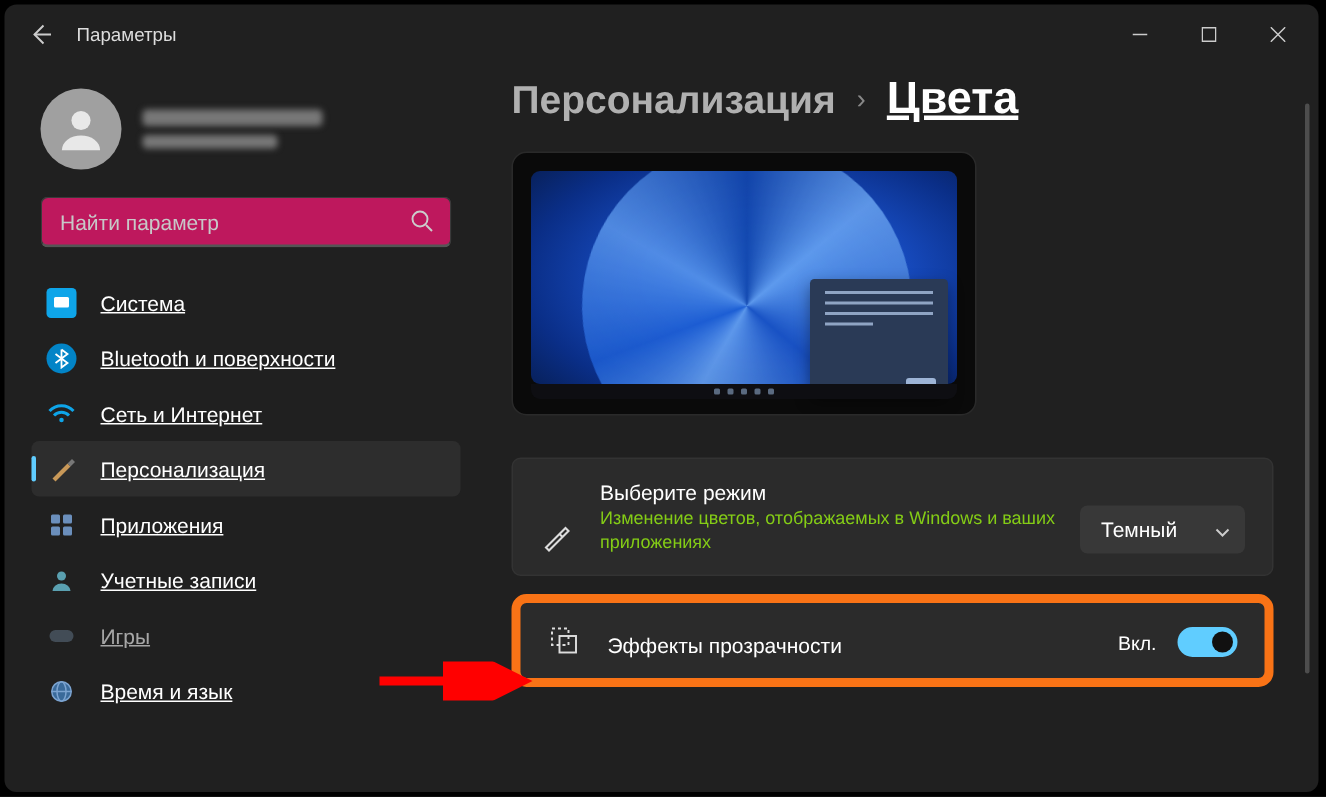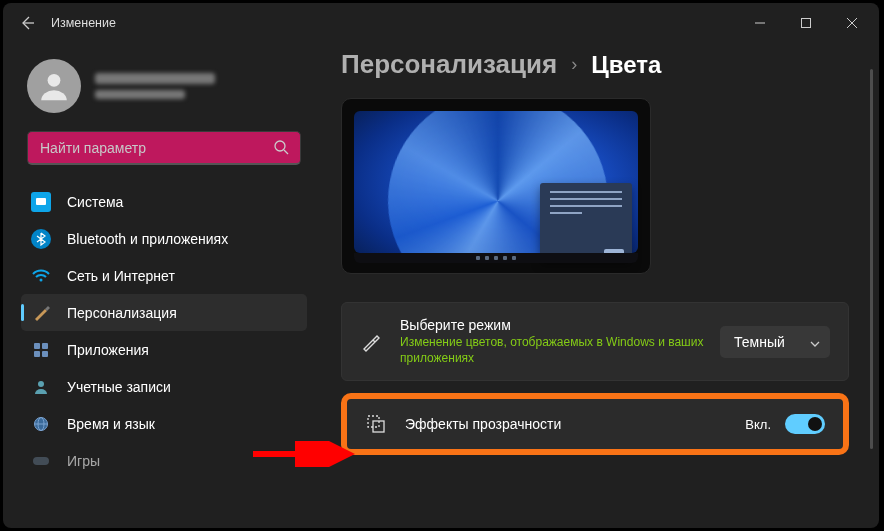--- a/index.html
+++ b/index.html
@@ -14,41 +14,41 @@
   .sidebar { width: 310px; padding: 8px 6px 0 18px; display: flex; flex-direction: column; }
   .user { display: flex; align-items: center; height: 70px; padding-left: 6px; }
   .avatar { width: 54px; height: 54px; border-radius: 50%; background: #a0a0a0; display: flex; align-items: center; justify-content: center; }
   .avatar svg { width: 34px; height: 34px; }
   .user-text { margin-left: 14px; }
   .blur-bar { background: #777; border-radius: 3px; height: 11px; filter: blur(2px); }
   .search { margin: 10px 6px 18px 6px; position: relative; }
   .search input { width: 100%; height: 34px; background: #be185d; border: 1px solid #3a3a3a; border-bottom: 2px solid #555; border-radius: 5px; color: #fff; padding: 0 36px 0 12px; font-size: 14px; outline: none; }
   .search input::placeholder { color: #c8c8c8; }
   .search-icn { position: absolute; right: 12px; top: 8px; color: #ccc; }
-  .nav { display: flex; flex-direction: column; }
+  .nav { display: flex; flex-direction: column; text-decoration: underline; }
   .nav-item { height: 37px; display: flex; align-items: center; padding-left: 10px; border-radius: 5px; cursor: pointer; position: relative; font-size: 14px; }
   .nav-item.active { background: #2d2d2d; }
   .nav-item.active::before { content: ""; position: absolute; left: 0; top: 10px; bottom: 10px; width: 3px; background: #60cdff; border-radius: 2px; }
   .nav-icon { width: 20px; height: 20px; margin-right: 16px; display: flex; align-items: center; justify-content: center; border-radius: 3px; }
   .main { flex: 1; padding: 6px 30px 0 28px; overflow: hidden; }
   .breadcrumb { display: flex; align-items: center; gap: 14px; margin-bottom: 18px; }
   .bc-parent { font-size: 26px; font-weight: 600; color: #b0b0b0; cursor: pointer; }
   .bc-chev { font-size: 18px; color: #888; }
-  .bc-current { font-size: 24px; font-weight: 600; }
+  .bc-current { font-size: 30px; font-weight: 600; text-decoration: underline; }
   .preview { width: 310px; height: 176px; background: #0a0a0a; border: 1px solid #2a2a2a; border-radius: 10px; overflow: hidden; position: relative; margin-bottom: 28px; }
   .wall { position: absolute; inset: 12px 12px 20px 12px; border-radius: 6px; background: radial-gradient(ellipse 80% 90% at 55% 50%, #1b6ae8 0%, #1950c9 35%, #0a2e87 70%, #06183f 100%); overflow: hidden; }
   .bloom { position: absolute; width: 220px; height: 220px; left: 34px; top: -20px; background: conic-gradient(from 200deg at 50% 50%, #6aa4f0 0deg, #1e5fd4 40deg, #5b96ea 90deg, #1346aa 150deg, #6aa4f0 200deg, #1a52c2 280deg, #6aa4f0 360deg); border-radius: 50%; filter: blur(0.5px); transform: rotate(10deg); opacity: 0.85; }
   .card { position: absolute; right: 18px; bottom: 12px; width: 92px; height: 78px; background: #2a3a56; border-radius: 3px; box-shadow: 0 4px 10px rgba(0,0,0,.4); }
   .card .lines { height: 40px; padding: 8px 10px; display: flex; flex-direction: column; gap: 5px; }
   .card .lines div { height: 2px; background: #8fa4c4; }
   .card .lines div:last-child { width: 45%; }
   .card .btn { position: absolute; right: 8px; bottom: 6px; width: 20px; height: 6px; background: #9db4d6; border-radius: 2px; }
   .taskbar { position: absolute; left: 12px; right: 12px; bottom: 10px; height: 10px; background: #0e0e12; border-radius: 0 0 6px 6px; display: flex; align-items: center; justify-content: center; gap: 5px; }
   .taskbar span { width: 4px; height: 4px; background: #5a6a80; border-radius: 1px; }
-  .setting-card { background: #2b2b2b; border: 1px solid #333; border-radius: 6px; display: flex; align-items: center; padding: 14px 18px; margin-bottom: 12px; cursor: pointer; }
+  .setting-card { background: #2b2b2b; border: 1px solid #333; border-radius: 6px; display: flex; align-items: flex-end; padding: 14px 18px; margin-bottom: 12px; cursor: pointer; }
   .setting-card.highlight { border: 6px solid #f97316; border-radius: 10px; background: #2b2b2b; }
   .card-icn { width: 22px; height: 22px; margin-right: 18px; flex-shrink: 0; display: flex; align-items: center; justify-content: center; }
   .card-text { flex: 1; }
   .card-title { font-size: 14px; }
   .card-sub { font-size: 12px; color: #84cc16; margin-top: 2px; line-height: 1.3; }
   .card-ctrl { display: flex; align-items: center; gap: 14px; }
   .dropdown { min-width: 110px; height: 32px; background: #383838; border-radius: 5px; display: flex; align-items: center; justify-content: space-between; padding: 0 10px 0 14px; font-size: 14px; }
   .toggle { width: 40px; height: 20px; background: #60cdff; border-radius: 10px; position: relative; }
   .toggle::after { content: ""; position: absolute; right: 3px; top: 3px; width: 14px; height: 14px; background: #111; border-radius: 50%; }
   .toggle-label { font-size: 13px; }
@@ -60,21 +60,21 @@
 
 <div class="window">
 
   <div class="titlebar">
     <div class="back">
       <svg width="16" height="16" viewBox="0 0 16 16">
           <path d="M10 2 L4 8 L10 14" stroke="#ccc" stroke-width="1.3" fill="none"></path>
           <path d="M4 8 H15" stroke="#ccc" stroke-width="1.3"></path>
         </svg>
     </div>
-    <div class="title">Изменение</div>
+    <div class="title">Параметры</div>
     <div class="win-ctrl">
       <div>
           <svg width="10" height="10">
             <path d="M0 5 H10" stroke="#ccc" stroke-width="1"></path>
           </svg>
         </div>
       <div>
           <svg width="10" height="10">
             <rect x="0.5" y="0.5" width="9" height="9" stroke="#ccc" fill="none" stroke-width="1"></rect>
           </svg>
@@ -120,21 +120,21 @@
               </svg>
             </span>
           <span>Система</span>
         </div>
         <div class="nav-item">
           <span class="nav-icon" style="background:#0284c7;border-radius:50%">
               <svg width="10" height="14" viewBox="0 0 10 14">
                 <path d="M5 1 L9 4 L5 7 L9 10 L5 13 V1 M1 4 L5 7 M1 10 L5 7" stroke="#fff" fill="none" stroke-width="1.2"></path>
               </svg>
             </span>
-          <span>Bluetooth и приложениях</span>
+          <span>Bluetooth и поверхности</span>
         </div>
         <div class="nav-item">
           <span class="nav-icon">
               <svg width="18" height="14" viewBox="0 0 18 14">
                 <path d="M1 5 a11 11 0 0 1 16 0" stroke="#0ea5e9" fill="none" stroke-width="2"></path>
                 <path d="M4 8 a7 7 0 0 1 10 0" stroke="#0ea5e9" fill="none" stroke-width="2"></path>
                 <circle cx="9" cy="11" r="1.5" fill="#0ea5e9"></circle>
               </svg>
             </span>
           <span>Сеть и Интернет</span>
@@ -161,37 +161,37 @@
         </div>
         <div class="nav-item">
           <span class="nav-icon">
               <svg width="16" height="16" viewBox="0 0 16 16">
                 <circle cx="8" cy="5" r="3" fill="#5aa0b0"></circle>
                 <path d="M2 15 a6 5 0 0 1 12 0 Z" fill="#5aa0b0"></path>
               </svg>
             </span>
           <span>Учетные записи</span>
         </div>
+        <div class="nav-item" style="opacity:.6">
+          <span class="nav-icon">
+              <svg width="18" height="14" viewBox="0 0 18 14">
+                <rect x="1" y="3" width="16" height="8" rx="4" fill="#5a6a7a"></rect>
+              </svg>
+            </span>
+          <span>Игры</span>
+        </div>
         <div class="nav-item">
           <span class="nav-icon">
               <svg width="16" height="16" viewBox="0 0 16 16">
                 <circle cx="8" cy="8" r="6.5" stroke="#7ba3d0" fill="#3a6a9a" stroke-width="1"></circle>
                 <ellipse cx="8" cy="8" rx="3" ry="6.5" stroke="#7ba3d0" fill="none"></ellipse>
                 <path d="M1.5 8 H14.5" stroke="#7ba3d0"></path>
               </svg>
             </span>
           <span>Время и язык</span>
-        </div>
-        <div class="nav-item" style="opacity:.6">
-          <span class="nav-icon">
-              <svg width="18" height="14" viewBox="0 0 18 14">
-                <rect x="1" y="3" width="16" height="8" rx="4" fill="#5a6a7a"></rect>
-              </svg>
-            </span>
-          <span>Игры</span>
         </div>
       </div>
     </div>
 
     <div class="main">
       <div class="breadcrumb">
         <span class="bc-parent">Персонализация</span>
         <span class="bc-chev">›</span>
         <span class="bc-current">Цвета</span>
       </div>

